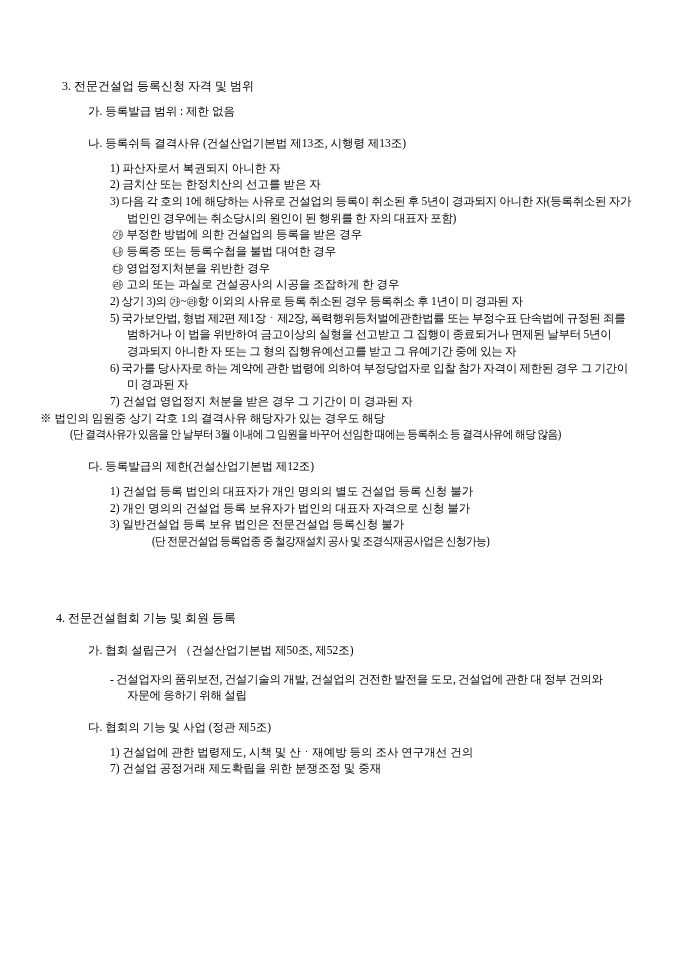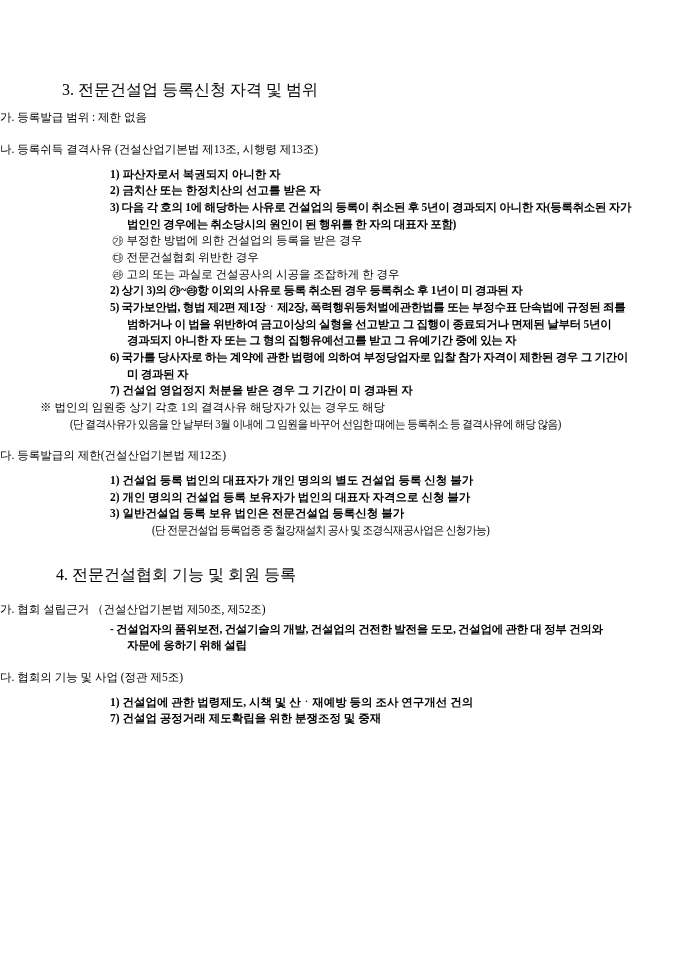--- a/index.html
+++ b/index.html
@@ -28,40 +28,39 @@
     left: 0;
     top: 0;
     width: 680px;
   }
   .line {
     white-space: pre-wrap;
     word-break: keep-all;
   }
   
   .lv0 { margin-left: 62px; }
-  .lv1 { }
+  .lv1 { margin-left: 88px; }
   .lv2 { margin-left: 110px; }
   .lv3 { margin-left: 112px; }
   .lv4 { margin-left: 152px; }
   .lv-star { margin-left: 40px; }
   .lv-star-sub { margin-left: 70px; }
 
   .sec-title {
     margin-top: 0;
-    font-size: 16px;
+    font-size: 12px;
   }
   .gap-sm { margin-top: 8px; }
   .gap-md { margin-top: 15px; }
-  .gap-xl { margin-top: 24px; }
+  .gap-xl { margin-top: 60px; }
 
   .hang {
     text-indent: -17px;
     padding-left: 17px;
     max-width: 545px;
-    font-weight: bold;
   }
   .hang2 {
     text-indent: -14px;
     padding-left: 14px;
     max-width: 530px;
   }
   .squeeze {
     letter-spacing: -0.6px;
     transform: scaleX(0.93);
     transform-origin: left center;
@@ -84,42 +83,43 @@
 
     <div class="line lv1 gap-sm">가. 등록발급 범위 : 제한 없음</div>
 
     <div class="line lv1 gap-md">나. 등록쉬득 결격사유 (건설산업기본법 제13조, 시행령 제13조)</div>
 
     <div class="line lv2 gap-sm hang">1) 파산자로서 복권되지 아니한 자</div>
     <div class="line lv2 hang">2) 금치산 또는 한정치산의 선고를 받은 자</div>
     <div class="line lv2 hang tight" style="max-width:512px">3) 다음 각 호의 1에 해당하는 사유로 건설업의 등록이 취소된 후 5년이 경과되지 아니한 자(등록취소된 자가 법인인 경우에는 취소당시의 원인이 된 행위를 한 자의 대표자 포함)</div>
 
     <div class="line lv3 hang2">㉮ 부정한 방법에 의한 건설업의 등록을 받은 경우</div>
-    <div class="line lv3 hang2">㉰ 전문건설협회 위반한 경우</div>
+    <div class="line lv3 hang2">㉯ 등록증 또는 등록수첩을 불법 대여한 경우</div>
+    <div class="line lv3 hang2">㉰ 영업정지처분을 위반한 경우</div>
     <div class="line lv3 hang2">㉱ 고의 또는 과실로 건설공사의 시공을 조잡하게 한 경우</div>
 
     <div class="line lv2 hang tight" style="max-width:520px">2) 상기 3)의 ㉮~㉱항 이외의 사유로 등록 취소된 경우 등록취소 후 1년이 미 경과된 자</div>
     <div class="line lv2 hang tight" style="max-width:505px">5) 국가보안법, 형법 제2편 제1장ㆍ제2장, 폭력행위등처벌에관한법률 또는 부정수표 단속법에 규정된 죄를 범하거나 이 법을 위반하여 금고이상의 실형을 선고받고 그 집행이 종료되거나 면제된 날부터 5년이 경과되지 아니한 자 또는 그 형의 집행유예선고를 받고 그 유예기간 중에 있는 자</div>
     <div class="line lv2 hang tight" style="max-width:505px">6) 국가를 당사자로 하는 계약에 관한 법령에 의하여 부정당업자로 입찰 참가 자격이 제한된 경우 그 기간이 미 경과된 자</div>
     <div class="line lv2 hang">7) 건설업 영업정지 처분을 받은 경우 그 기간이 미 경과된 자</div>
 
     <div class="line lv-star">※ 법인의 임원중 상기 각호 1의 결격사유 해당자가 있는 경우도 해당</div>
     <div class="line lv-star-sub squeeze">(단 결격사유가 있음을 안 날부터 3월 이내에 그 임원을 바꾸어 선임한 때에는 등록취소 등 결격사유에 해당 않음)</div>
 
     <div class="line lv1 gap-md">다. 등록발급의 제한(건설산업기본법 제12조)</div>
     <div class="line lv2 gap-sm hang">1) 건설업 등록 법인의 대표자가 개인 명의의 별도 건설업 등록 신청 불가</div>
     <div class="line lv2 hang">2) 개인 명의의 건설업 등록 보유자가 법인의 대표자 자격으로 신청 불가</div>
     <div class="line lv2 hang">3) 일반건설업 등록 보유 법인은 전문건설업 등록신청 불가</div>
     <div class="line lv4 squeeze">(단 전문건설업 등록업종 중 철강재설치 공사 및 조경식재공사업은 신청가능)</div>
 
     
     <div class="line lv0 sec-title gap-xl" style="margin-left:56px">4. 전문건설협회 기능 및 회원 등록</div>
 
     <div class="line lv1 gap-md">가. 협회 설립근거 （건설산업기본법 제50조, 제52조)</div>
-    <div class="line lv2 hang tight" style="max-width:500px;margin-top:3px">- 건설업자의 품위보전, 건설기술의 개발, 건설업의 건전한 발전을 도모, 건설업에 관한 대 정부 건의와 자문에 응하기 위해 설립</div>
+    <div class="line lv2 hang tight" style="max-width:500px;margin-top:12px">- 건설업자의 품위보전, 건설기술의 개발, 건설업의 건전한 발전을 도모, 건설업에 관한 대 정부 건의와 자문에 응하기 위해 설립</div>
 
 
     <div class="line lv1 gap-md">다. 협회의 기능 및 사업 (정관 제5조)</div>
     <div class="line lv2 gap-sm hang">1) 건설업에 관한 법령제도, 시책 및 산ㆍ재예방 등의 조사 연구개선 건의</div>
     <div class="line lv2 hang">7) 건설업 공정거래 제도확립을 위한 분쟁조정 및 중재</div>
 
   </div>
 </div>
 
 </body></html>

